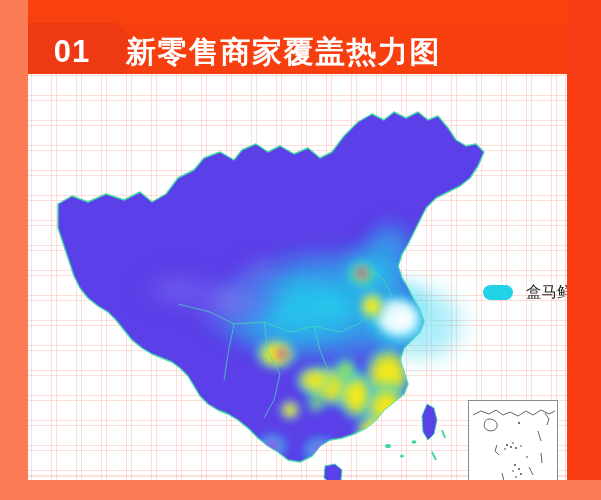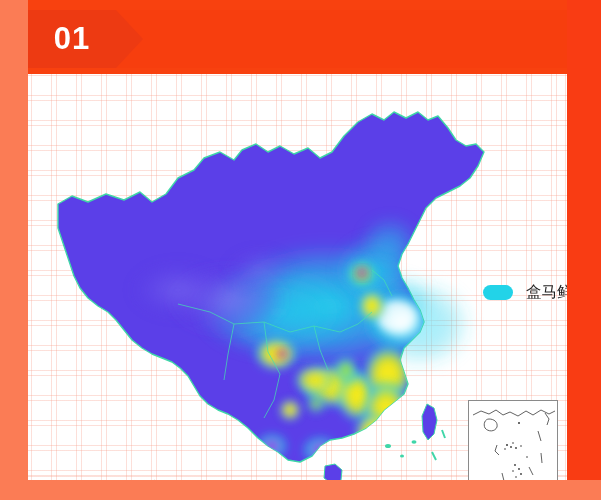--- a/index.html
+++ b/index.html
@@ -9,21 +9,21 @@
     font-family:"Liberation Sans","DejaVu Sans",sans-serif;
     position:relative;
   }
   
   #bg-left{position:absolute;left:0;top:0;width:28px;height:500px;background:#fb7c55;}
   #bg-right{position:absolute;left:567px;top:0;width:34px;height:500px;background:#f93c13;}
   #bg-bottom{position:absolute;left:0;top:480px;width:601px;height:20px;background:#fb7c55;}
   #bg-top{position:absolute;left:0;top:0;width:601px;height:74px;background:#f8410f;}
 
   
-  #header{position:absolute;left:0;top:0;width:601px;height:74px;overflow:hidden;text-align:right;}
+  #header{position:absolute;left:0;top:13px;width:601px;height:74px;overflow:hidden;text-align:right;}
   #header-band{position:absolute;left:28px;top:10px;width:539px;height:58px;background:#f73e0e;}
   #badge-wrap{position:absolute;left:28px;top:10px;width:115px;height:58px;}
   #badge-block{position:absolute;left:0;top:0;width:88px;height:58px;background:#ed3a12;}
   #badge-arrow{position:absolute;left:88px;top:0;width:0;height:0;
     border-top:29px solid transparent;border-bottom:29px solid transparent;
     border-left:27px solid #ed3a12;}
   #badge-num{position:absolute;left:0;top:0;width:88px;height:58px;
     display:flex;align-items:center;justify-content:center;
     color:#ffffff;font-size:31px;font-weight:bold;letter-spacing:1px;
     font-family:"Liberation Sans",sans-serif;}
@@ -70,20 +70,21 @@
 <div id="bg-right"></div>
 <div id="bg-bottom"></div>
 
 <div id="header">
   <div id="header-band"></div>
   <div id="badge-wrap">
     <div id="badge-block"></div>
     <div id="badge-arrow"></div>
     <div id="badge-num">01</div>
   </div>
+  <div id="header-title">新零售商家覆盖热力图</div>
 </div>
 
 <div id="card">
   <div id="grid"></div>
 
   <div id="map-area">
     <svg id="map-svg" width="539" height="406" viewBox="0 0 539 406">
       <defs>
         <clipPath id="clipLand">
           <path d="M30,130 L44,122 L60,128 L78,120 L96,126 L112,118 L124,128 L138,120 L150,104

